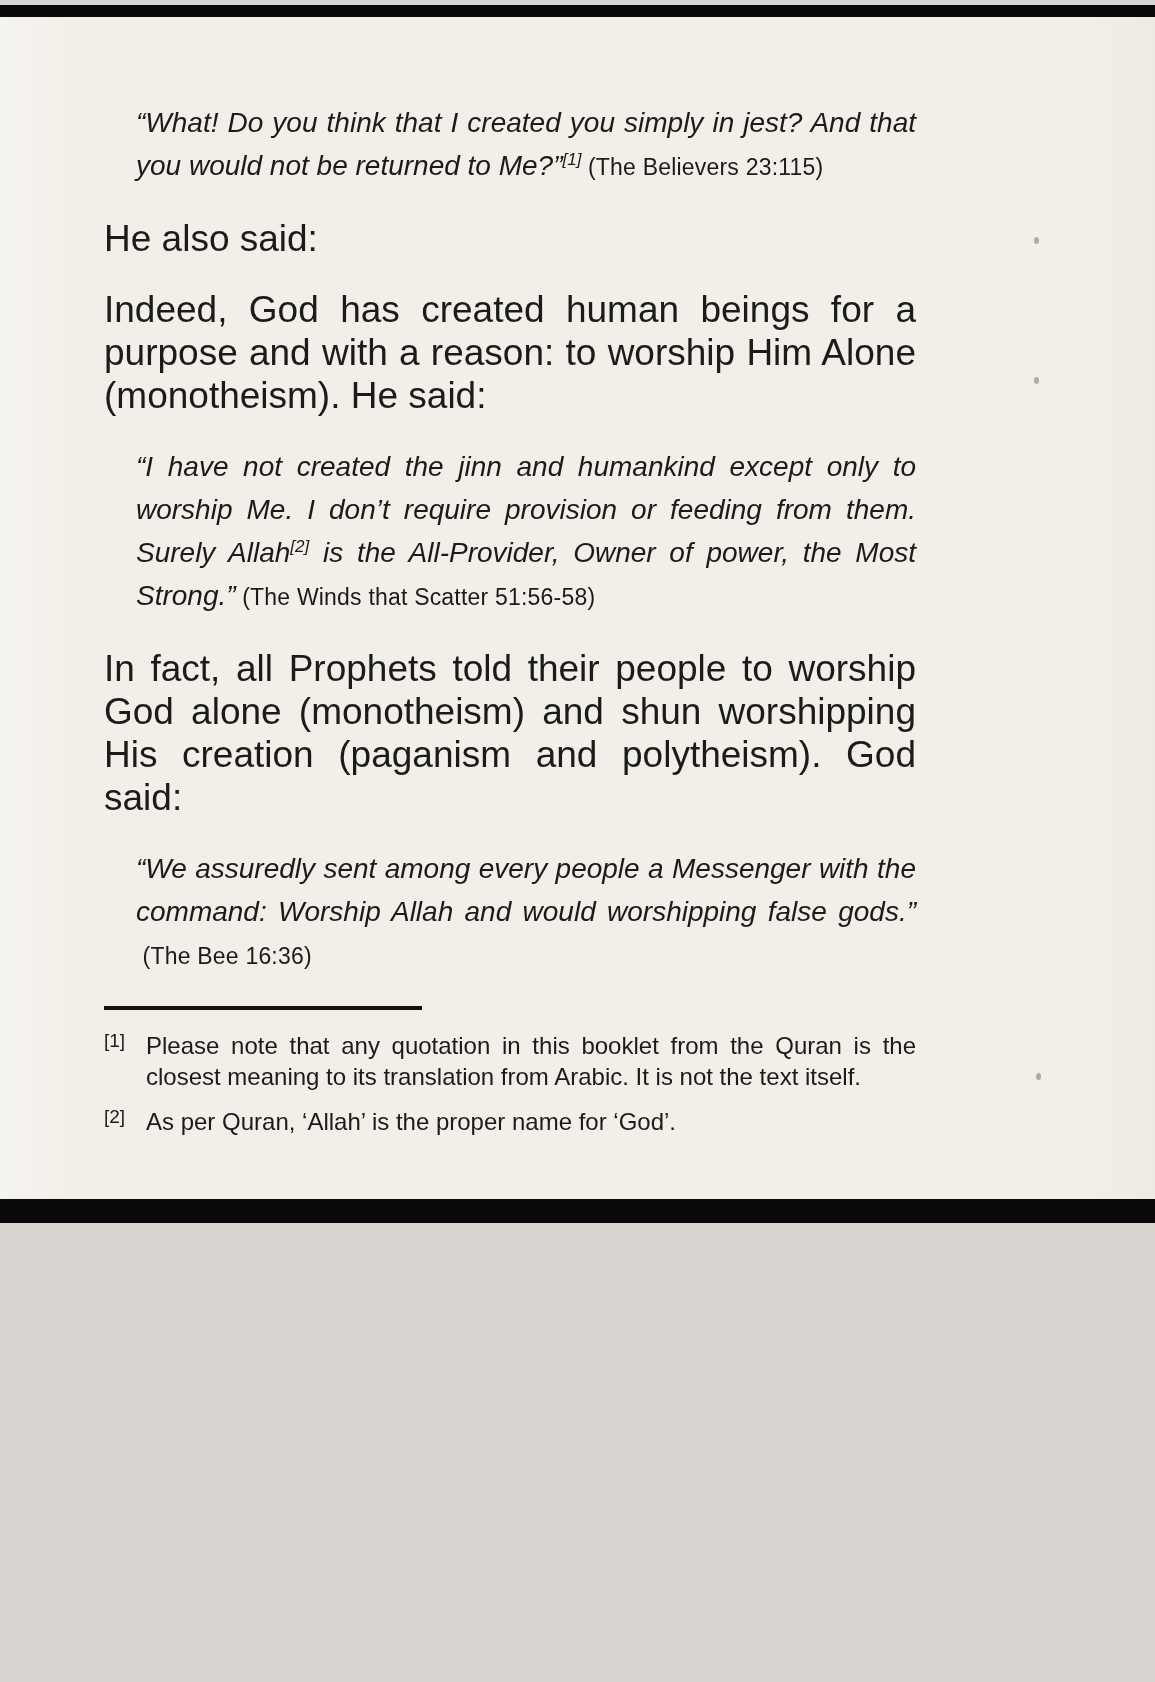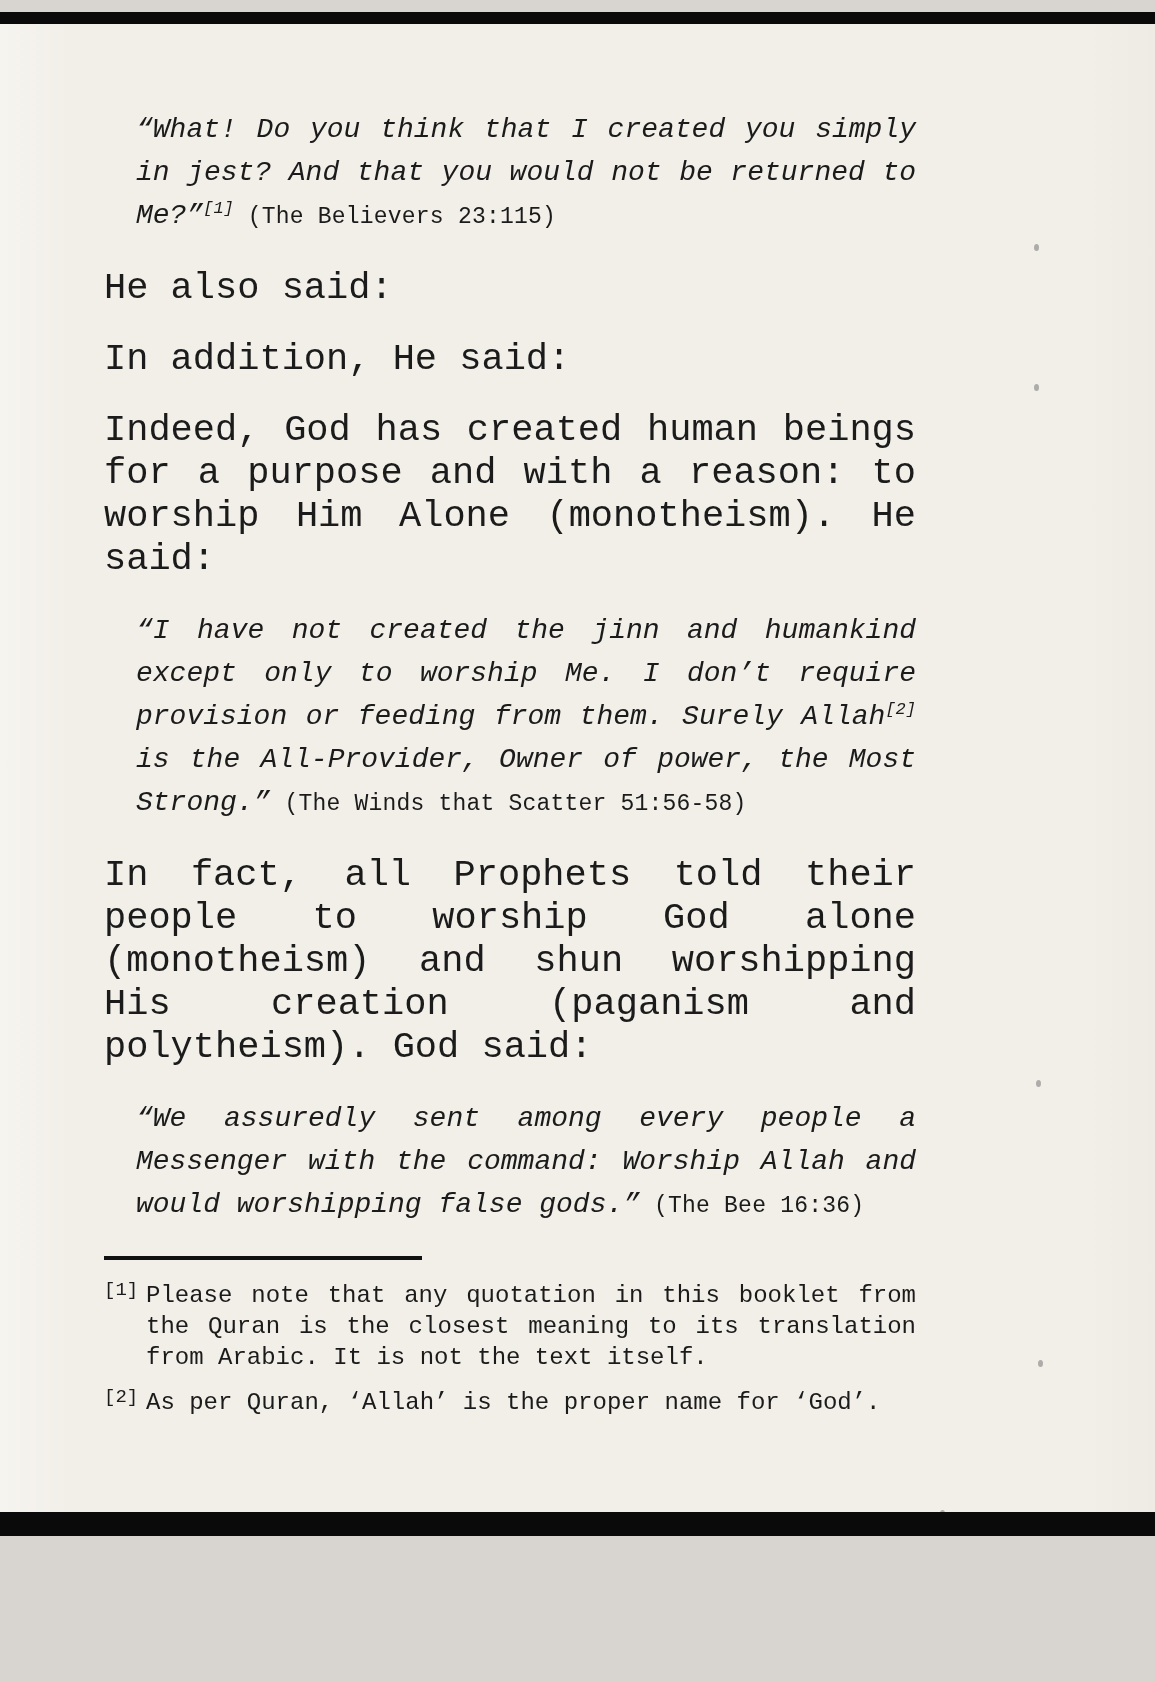--- a/index.html
+++ b/index.html
@@ -3,25 +3,25 @@
 <meta charset="utf-8">
 <style>
   html, body {
     margin: 0;
     padding: 0;
     background: #d8d5d0;
   }
   .page {
     position: relative;
     width: 1155px;
-    height: 1524px;
-    margin: 12px auto;
+    height: 1218px;
+    margin: 5px auto;
     background: linear-gradient(90deg, #f6f4ef 0%, #f2efe9 6%, #f2efe9 94%, #eeebe4 100%);
     overflow: hidden;
-    font-family: Liberation Mono, monospace;
+    font-family: Liberation Sans, sans-serif;
     color: #1b1b1b;
   }
   .scan-bar-top {
     position: absolute;
     top: 0; left: 0;
     width: 100%; height: 12px;
     background: #0a0a0a;
   }
   .scan-bar-bottom {
     position: absolute;
@@ -107,21 +107,20 @@
 
   <div class="scan-bar-top"></div>
 
   <div class="content">
 
     <p class="quote"><span>“What! Do you think that I created you simply in jest? And that you would not be returned to Me?”</span><span class="fn-ref">[1]</span><span class="citation">(The Believers 23:115)</span></p>
 
     <p class="body-para">He also said:</p>
 
 
-    <p class="body-para">In addition, He said:</p>
 
 
     <p class="body-para">Indeed, God has created human beings for a purpose and with a reason: to worship Him Alone (monotheism). He said:</p>
 
     <p class="quote"><span>“I have not created the jinn and humankind except only to worship Me. I don’t require provision or feeding from them. Surely Allah</span><span class="fn-ref">[2]</span><span> is the All-Provider, Owner of power, the Most Strong.”</span><span class="citation">(The Winds that Scatter 51:56-58)</span></p>
 
     <p class="body-para">In fact, all Prophets told their people to worship God alone (monotheism) and shun worshipping His creation (paganism and polytheism). God said:</p>
 
     <p class="quote"><span>“We assuredly sent among every people a Messenger with the command: Worship Allah and would worshipping false gods.”</span><span class="citation">(The Bee 16:36)</span></p>
 

